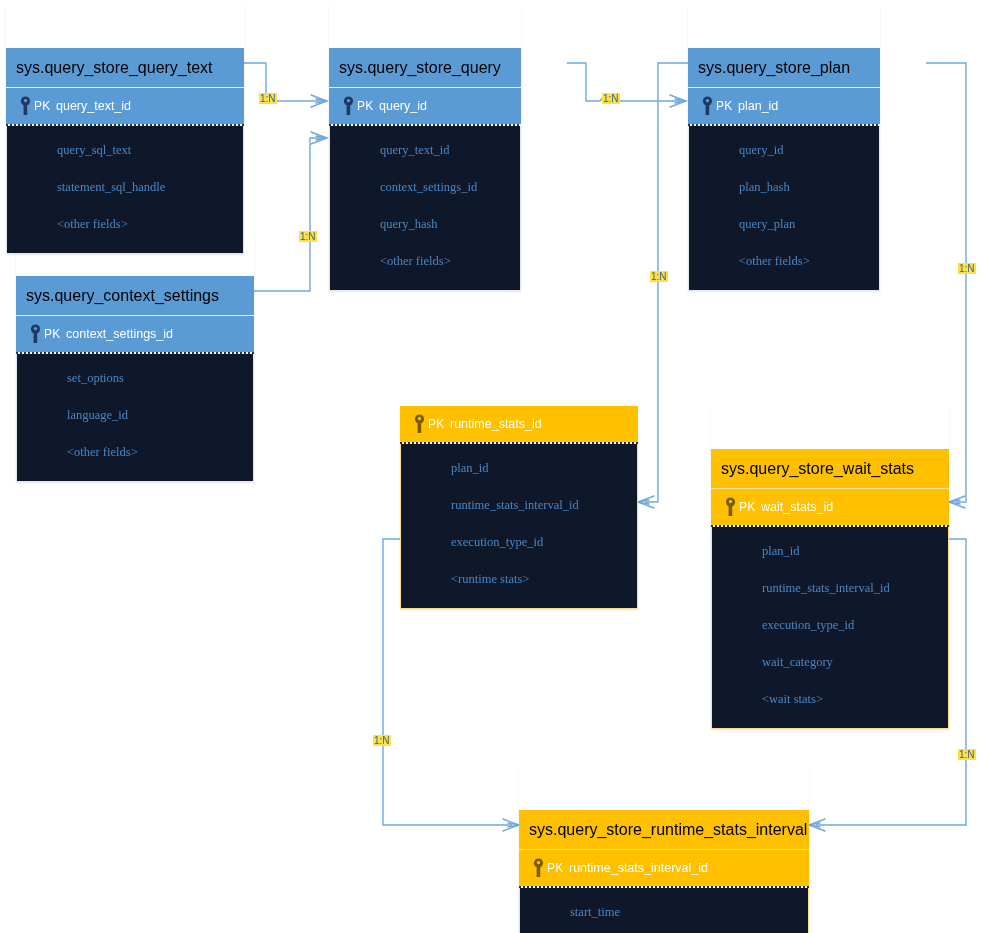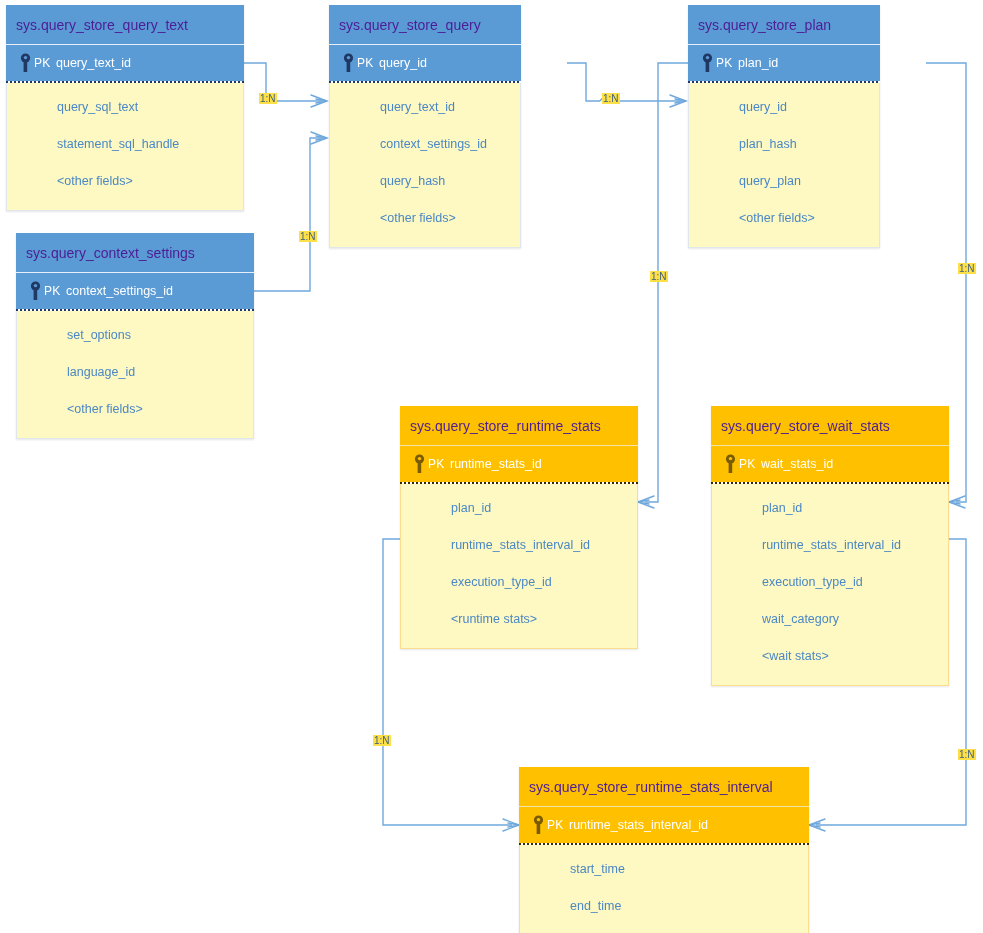--- a/index.html
+++ b/index.html
@@ -4,32 +4,32 @@
 <style>
   html,body{margin:0;padding:0;background:#ffffff;}
   body{
     width:983px;height:933px;position:relative;overflow:hidden;
     font-family:"Liberation Sans","DejaVu Sans",sans-serif;
   }
   #canvas{position:absolute;left:0;top:0;width:983px;height:933px;}
   svg#wires{position:absolute;left:0;top:0;width:983px;height:933px;pointer-events:none;}
   .ent{position:absolute;box-sizing:border-box;}
   .ent .hdr{
-    height:40px;line-height:40px;color:#4c1d95;font-size:14px;
-    padding-left:10px;box-sizing:border-box;white-space:nowrap;overflow:hidden;
+    height:40px;line-height:40px;color:#000000;font-size:16px;
+    padding-left:10px;box-sizing:border-box;white-space:nowrap;overflow:hidden;margin-top:43px;
   }
   .ent .pkrow{
     height:36px;line-height:36px;position:relative;box-sizing:border-box;
     color:#ffffff;font-size:12.5px;white-space:nowrap;
   }
   .ent .pkrow .fname{position:absolute;left:50px;top:0;}
   .ent .pklabel{position:absolute;left:28px;top:0;font-size:12px;letter-spacing:.2px;}
   .keyicon{position:absolute;left:13px;top:8px;width:13px;height:20px;}
   .ent .body{
-    background:#fef9c3;box-sizing:border-box;padding:6px 0 10px 0;
+    background:#0f172a;box-sizing:border-box;padding:6px 0 10px 0;font-family:Liberation Serif, serif;
   }
   .ent .frow{
     height:37px;line-height:37px;color:#4a87c4;font-size:12.5px;
     padding-left:50px;box-sizing:border-box;white-space:nowrap;
   }
   .dotsep{height:2px;width:100%;}
   
   .blue .hdr{background:#5b9bd5;border-bottom:1px solid #e6eef7;}
   .blue .pkrow{background:#5b9bd5;}
   .blue .dotsep{background-image:repeating-linear-gradient(to right,#1f3864 0 2px,transparent 2px 4px);}
@@ -182,21 +182,20 @@
     <div class="dotsep"></div>
     <div class="body">
       <div class="frow">query_id</div>
       <div class="frow">plan_hash</div>
       <div class="frow">query_plan</div>
       <div class="frow">&lt;other fields&gt;</div>
     </div>
   </div>
 
   <div class="ent orange card-shadow" style="left:400px;top:406px;width:238px;">
-    <div class="hdr">sys.query_store_runtime_stats</div>
     <div class="pkrow">
       <svg class="keyicon" viewBox="0 0 13 20">
         <circle cx="6.5" cy="5" r="4.6" fill="#7a5c00"></circle>
         <circle cx="6.5" cy="4.6" r="1.7" fill="#ffc000"></circle>
         <rect x="4.6" y="8.4" width="3.6" height="10.6" fill="#7a5c00"></rect>
       </svg>
       <span class="pklabel">PK</span>
       <span class="fname">runtime_stats_id</span>
     </div>
     <div class="dotsep"></div>

